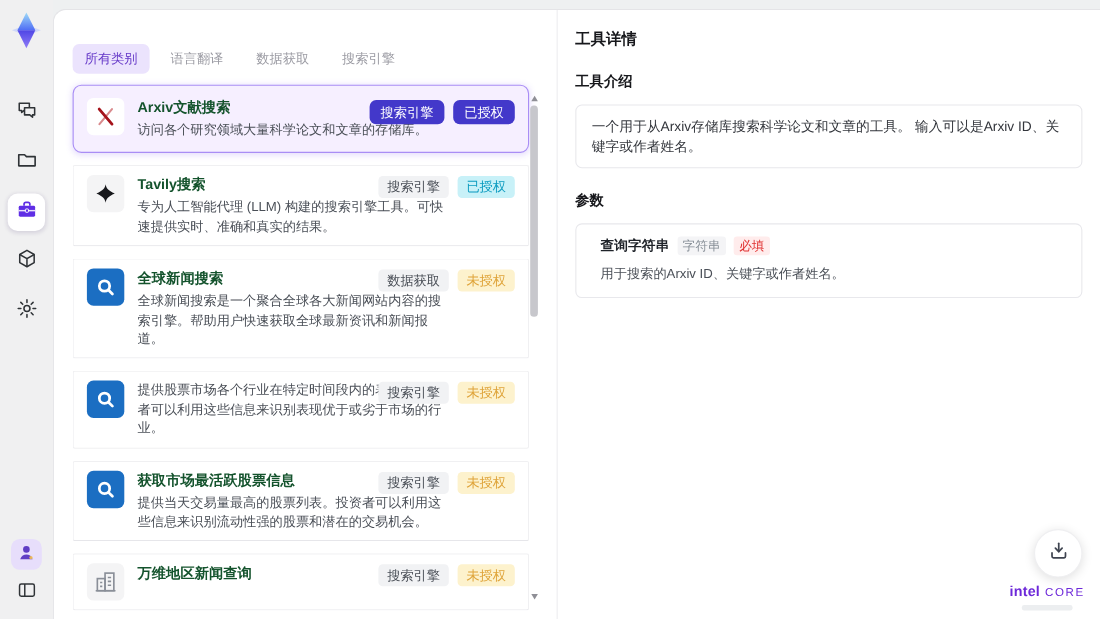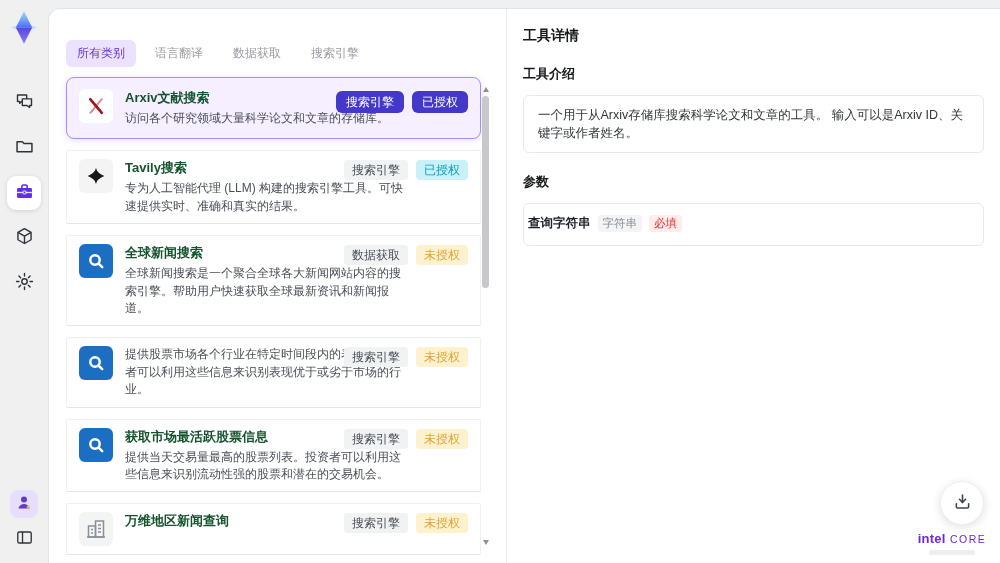--- a/index.html
+++ b/index.html
@@ -64,21 +64,21 @@
   .sb-arrow{position:absolute;left:2px;width:0;height:0;border-left:3.5px solid transparent;border-right:3.5px solid transparent;}
   .sb-arrow.up{top:0;border-bottom:5px solid #8f8f96;}
   .sb-arrow.down{bottom:0;border-top:5px solid #8f8f96;}
   .sb-thumb{position:absolute;left:1px;top:9px;width:7px;height:192px;background:#c7c7cc;border-radius:4px;}
   
   .details-panel{position:absolute;left:457px;top:0;right:0;height:100%;box-sizing:border-box;border-left:1px solid #ededf0;padding:18px 16px 0 16px;}
   .details-title{font-size:14px;font-weight:bold;color:#17181c;margin:0 0 20px 0;}
   .section-heading{font-size:13px;font-weight:bold;color:#17181c;margin:0 0 12px 0;}
   .info-card{border:1px solid #e8e8ec;border-radius:6px;background:#fff;padding:10px 14px;box-sizing:border-box;margin-bottom:20px;}
   .intro-text{font-size:12.5px;color:#33363c;line-height:18px;}
-  .param-card{border:1px solid #e8e8ec;border-radius:6px;background:#fff;padding:11px 14px 13px 4px;box-sizing:border-box;}
+  .param-card{border:1px solid #e8e8ec;border-radius:6px;background:#fff;padding:11px 14px 13px 22px;box-sizing:border-box;}
   .param-head{display:flex;align-items:center;gap:7px;}
   .param-name{font-size:12.5px;font-weight:bold;color:#1f2329;}
   .param-type{font-size:11.5px;color:#868e96;background:#f4f4f6;padding:1px 5px;border-radius:3px;text-align:right;}
   .param-required{font-size:11.5px;color:#e03131;background:#ffecec;padding:1px 5px;border-radius:3px;}
   .param-desc{font-size:12px;color:#4a4f57;margin-top:9px;line-height:16px;}
   
   .fab{
     position:absolute;right:16px;bottom:38px;width:42px;height:42px;border-radius:50%;
     background:#fff;border:1px solid #efeff1;box-shadow:0 2px 10px rgba(0,0,0,.13);
     display:flex;align-items:center;justify-content:center;cursor:pointer;z-index:6;
@@ -281,20 +281,21 @@
       <div class="intro-text">一个用于从Arxiv存储库搜索科学论文和文章的工具。 输入可以是Arxiv ID、关键字或作者姓名。</div>
     </div>
     <h3 class="section-heading">参数</h3>
     <div id="params-list">
         <div class="param-card">
     <div class="param-head">
       <span class="param-name">查询字符串</span>
       <span class="param-type">字符串</span>
       <span class="param-required">必填</span>
     </div>
+    <div class="param-desc">用于搜索的Arxiv ID、关键字或作者姓名。</div>
   </div>
       </div>
   </section>
 </main>
 
 <div class="fab">
   <span>
     <svg viewBox="0 0 24 24" fill="none" stroke="#3f4450" stroke-width="1.8" stroke-linecap="round" stroke-linejoin="round">
       <path d="M12 4.5v8.5"></path>
         <path d="M8.5 9.5L12 13l3.5-3.5"></path>

